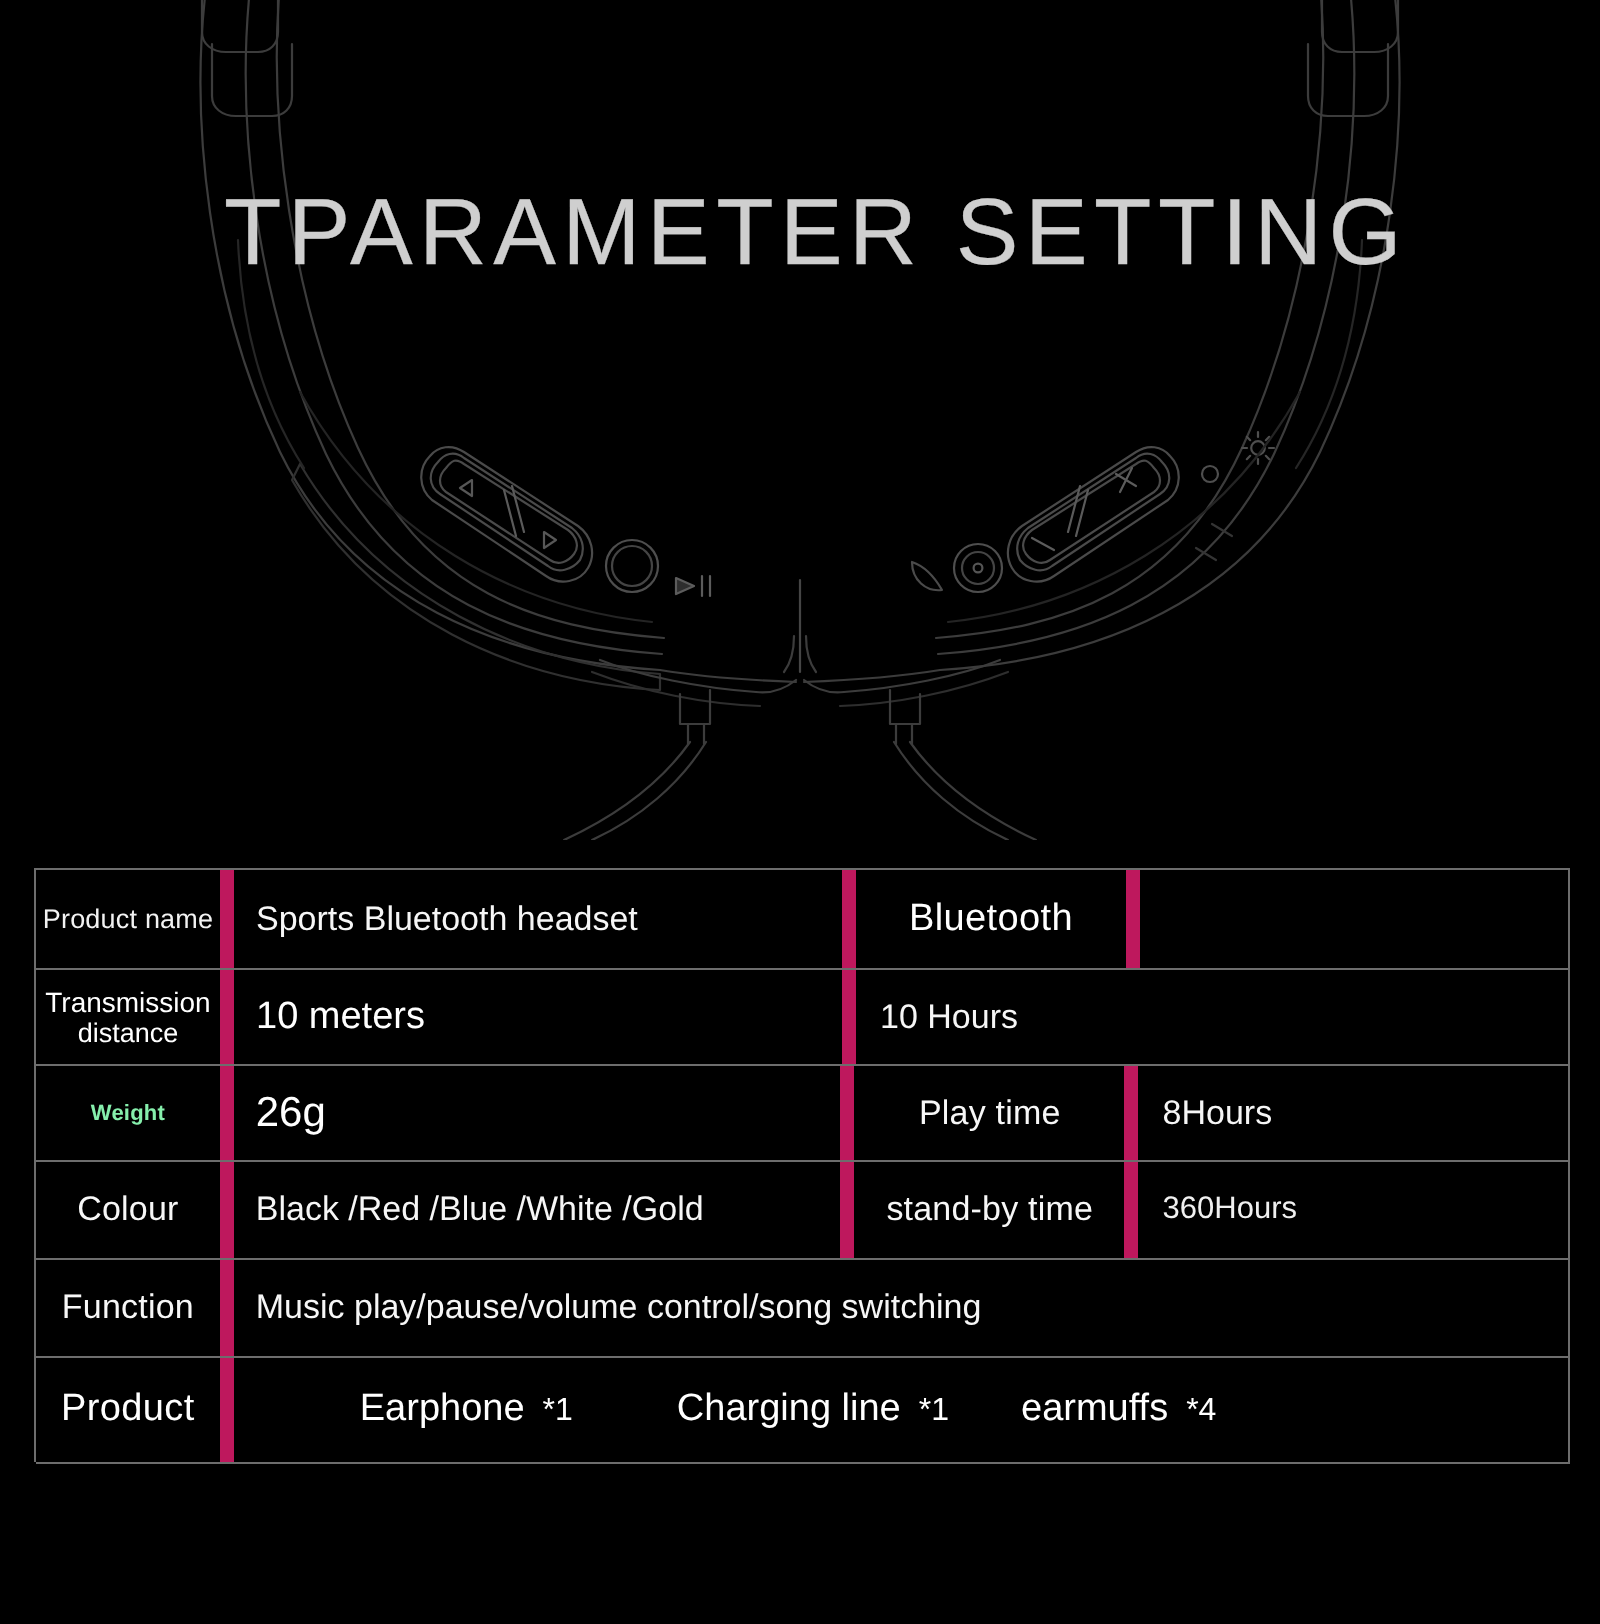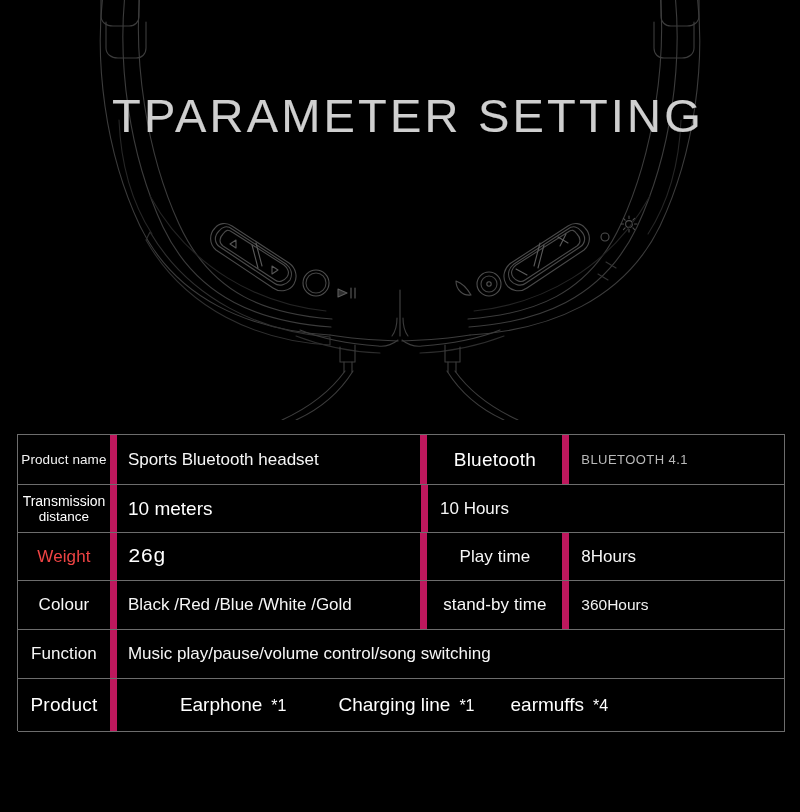--- a/index.html
+++ b/index.html
@@ -86,29 +86,29 @@
 
   
   .c-label { width: 99px; justify-content: center; text-align: center; }
   .c-val   { width: 311px; padding-left: 11px; }
   .c-val-wide { width: 668px; padding-left: 11px; }
   .c-label2 { width: 142px; justify-content: center; text-align: center; }
   .c-val2  { width: 215px; padding-left: 12px; }
 
   
   .t-label-sm  { font-size: 13.5px; font-weight: 400; color: #f2f2f2; letter-spacing: .1px; }
-  .t-label-md  { font-size: 17px;   font-weight: 400; color: #ef4444; letter-spacing: .1px; }
+  .t-label-md  { font-size: 11px;   font-weight: 700; color: #86efac; letter-spacing: .1px; }
   .t-label-lg  { font-size: 17px;   font-weight: 400; color: #f7f7f7; letter-spacing: .1px; }
   .t-label-xl  { font-size: 19px;   font-weight: 400; color: #ffffff; letter-spacing: .2px; }
 
   .t-val-sm  { font-size: 13px;   font-weight: 400; color: #b9b9b9; letter-spacing: .45px; }
   .t-val-md  { font-size: 15.5px; font-weight: 400; color: #f0f0f0; }
   .t-val-lg  { font-size: 17px;   font-weight: 400; color: #f6f6f6; }
   .t-val-xl  { font-size: 19px;   font-weight: 400; color: #ffffff; }
-  .t-val-xxl { font-size: 21px;   font-weight: 400; color: #ffffff; font-family: Liberation Mono, monospace; }
+  .t-val-xxl { font-size: 21px;   font-weight: 400; color: #ffffff; }
 
   .two-line {
     display: block;
     line-height: 16px;
     text-align: center;
     width: 100%;
   }
   .two-line .ln { display: block; }
   .ln-1 { font-size: 14px; }
   .ln-2 { font-size: 13.5px; }
@@ -248,21 +248,20 @@
 
   <div id="hero-title">TPARAMETER SETTING</div>
 </div>
 
 <div id="spec-table">
 
   <div class="srow r1">
     <div class="cell c-label bdr t-label-sm">Product name</div>
     <div class="cell c-val bdr t-val-lg">Sports Bluetooth headset</div>
     <div class="cell c-label2 bdr t-label-xl">Bluetooth</div>
-    <div class="cell c-val2 t-val-sm">BLUETOOTH 4.1</div>
   </div>
 
   <div class="srow r2">
     <div class="cell c-label bdr">
       <span class="two-line">
         <span class="ln ln-1">Transmission</span>
         <span class="ln ln-2">distance</span>
       </span>
     </div>
     <div class="cell c-val bdr t-val-xl">10 meters</div>

